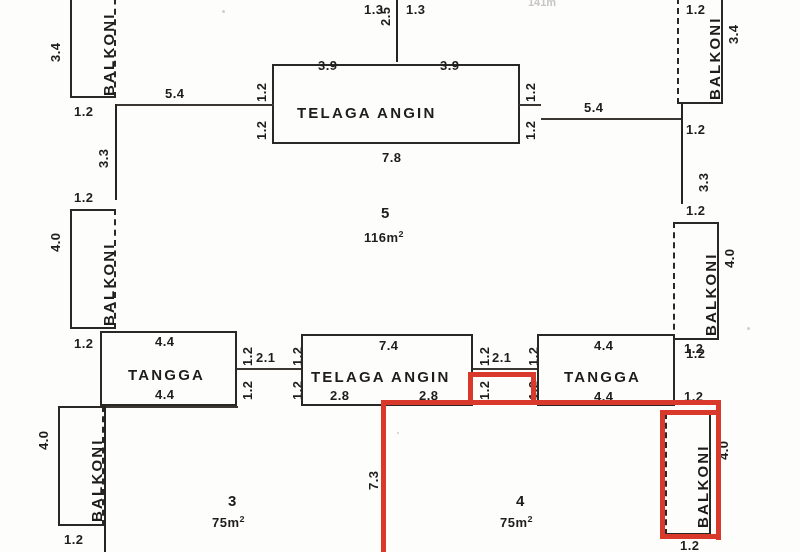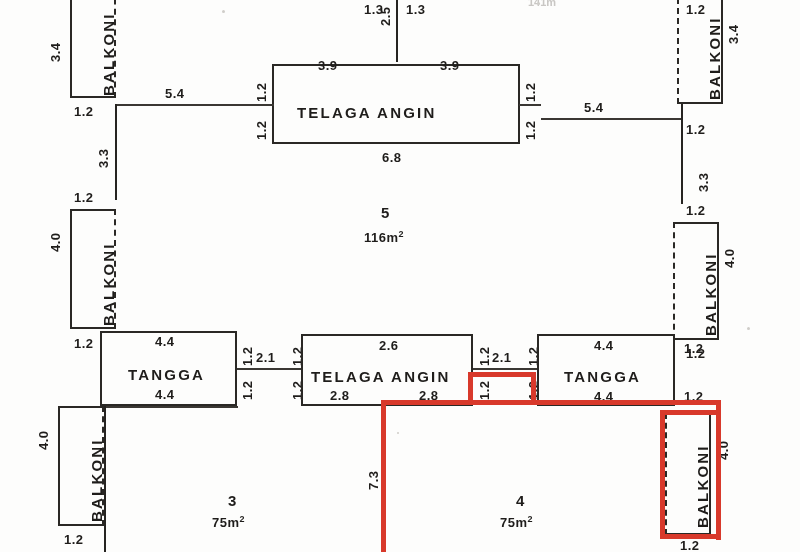--- a/index.html
+++ b/index.html
@@ -68,21 +68,21 @@
   <div class="wall v" style="left:396px;top:-8px;height:70px;"></div>
   <div class="dim" style="left:364px;top:2px;">1.3</div>
   <div class="dim" style="left:406px;top:2px;">1.3</div>
   <div class="dim v" style="left:378px;top:26px;">2.5</div>
   <div class="faint" style="position:absolute;left:528px;top:-4px;">141m</div>
 
   <div class="room" style="left:272px;top:64px;width:248px;height:80px;"></div>
   <div class="label" style="left:297px;top:104px;">TELAGA  ANGIN</div>
   <div class="dim" style="left:318px;top:58px;">3.9</div>
   <div class="dim" style="left:440px;top:58px;">3.9</div>
-  <div class="dim" style="left:382px;top:150px;">6.8</div>
+  <div class="dim" style="left:382px;top:150px;">7.8</div>
   <div class="dim v" style="left:254px;top:102px;">1.2</div>
   <div class="dim v" style="left:254px;top:140px;">1.2</div>
   <div class="dim v" style="left:523px;top:102px;">1.2</div>
   <div class="dim v" style="left:523px;top:140px;">1.2</div>
 
   <div class="wall h thin" style="left:258px;top:104px;width:16px;"></div>
   <div class="wall h thin" style="left:519px;top:104px;width:22px;"></div>
 
   <div class="room" style="left:677px;top:-12px;width:46px;height:116px;border-style:solid solid solid dashed;"></div>
   <div class="label v" style="left:706px;top:100px;">BALKONI</div>
@@ -119,21 +119,21 @@
   <div class="dim v" style="left:240px;top:366px;">1.2</div>
   <div class="dim v" style="left:240px;top:400px;">1.2</div>
 
   <div class="wall h thin" style="left:237px;top:368px;width:64px;"></div>
   <div class="dim" style="left:256px;top:350px;">2.1</div>
   <div class="dim v" style="left:290px;top:366px;">1.2</div>
   <div class="dim v" style="left:290px;top:400px;">1.2</div>
 
   <div class="room" style="left:301px;top:334px;width:172px;height:72px;"></div>
   <div class="label" style="left:311px;top:368px;">TELAGA  ANGIN</div>
-  <div class="dim" style="left:379px;top:338px;">2.6</div>
+  <div class="dim" style="left:379px;top:338px;">7.4</div>
   <div class="dim" style="left:330px;top:388px;">2.8</div>
   <div class="dim" style="left:419px;top:388px;">2.8</div>
   <div class="dim v" style="left:477px;top:366px;">1.2</div>
   <div class="dim v" style="left:477px;top:400px;">1.2</div>
 
   <div class="wall h thin" style="left:473px;top:368px;width:64px;"></div>
   <div class="dim" style="left:492px;top:350px;">2.1</div>
   <div class="dim v" style="left:526px;top:366px;">1.2</div>
   <div class="dim v" style="left:526px;top:400px;">1.2</div>
 

